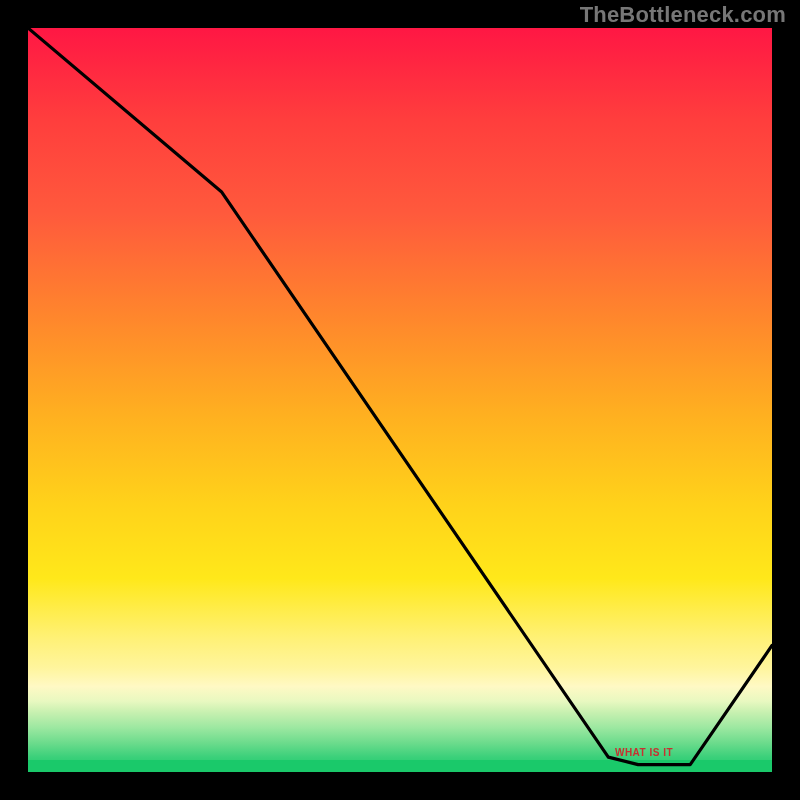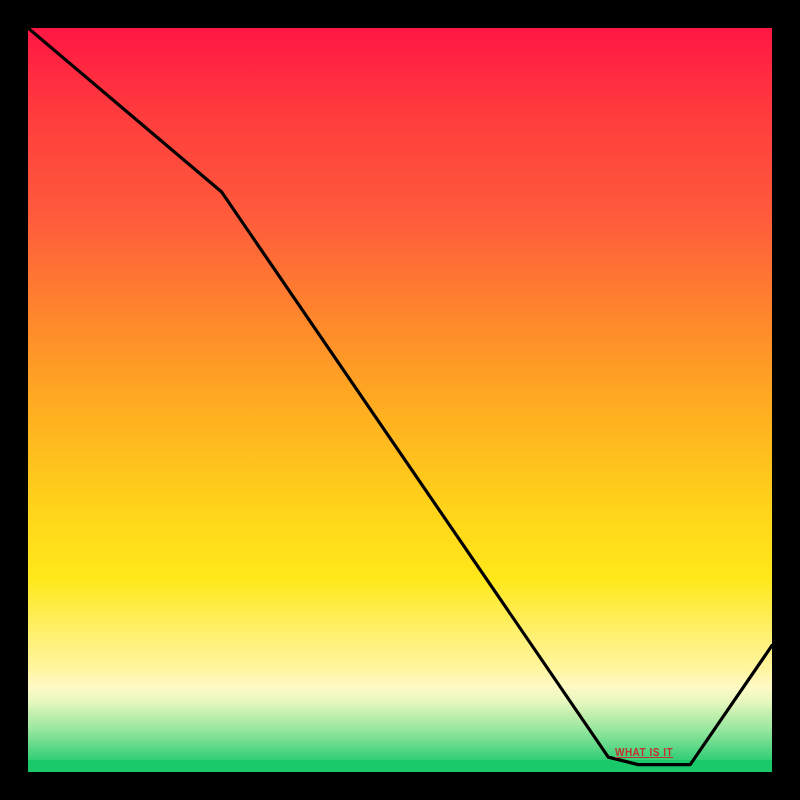--- a/index.html
+++ b/index.html
@@ -73,23 +73,24 @@
     font-size: 10px;
     font-weight: 700;
     letter-spacing: 0.5px;
     white-space: nowrap;
   }
 </style>
 </head>
 <body>
 
 <div class="frame">
+  <div class="attribution">TheBottleneck.com</div>
 
   <div class="plot-area">
     <div class="green-band"></div>
 
     <svg class="curve" viewBox="0 0 744 744" preserveAspectRatio="none">
       <path id="curve-path" fill="none" stroke="#000" stroke-width="3.2" stroke-linejoin="round" stroke-linecap="round" d="M0.0 0.0 L193.4 163.7 L580.3 729.1 L610.1 736.6 L662.2 736.6 L744.0 617.5"></path>
     </svg>
 
-    <div class="label-small" id="annotation" style="left: 586.96px; top: 719.12px; text-decoration: underline;">WHAT IS IT</div>
+    <div class="label-small" id="annotation" style="left: 586.96px; top: 719.12px;">WHAT IS IT</div>
   </div>
 </div>
 
 </body></html>

